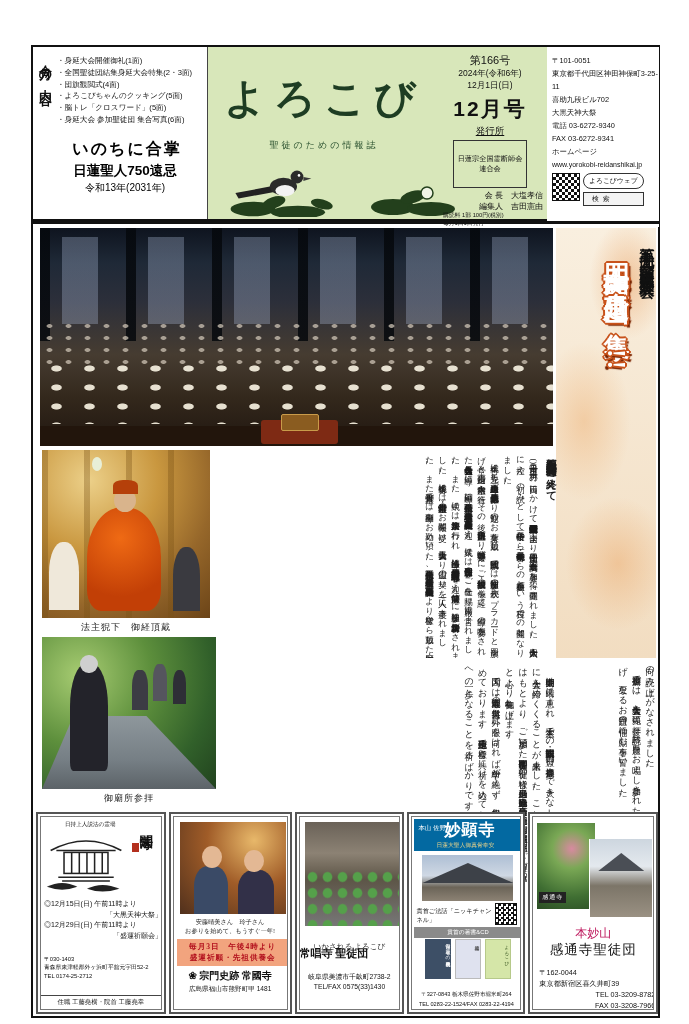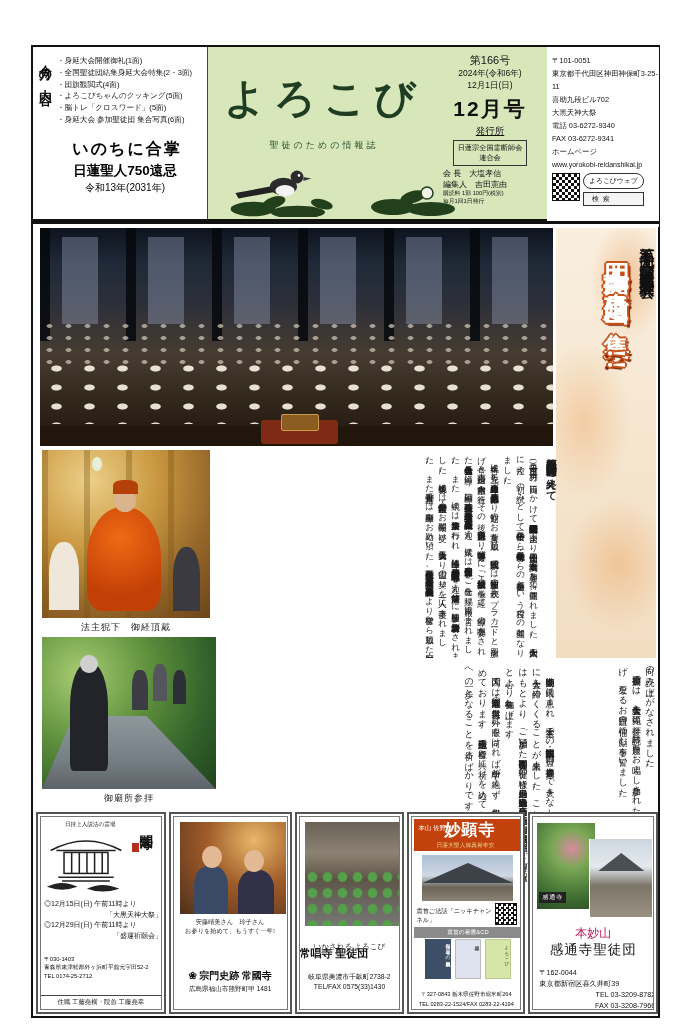--- a/index.html
+++ b/index.html
@@ -25,22 +25,22 @@
   .memorial-year{position:absolute;left:14px;top:134px;width:156px;text-align:center;font-size:10px;font-family:"Liberation Sans",sans-serif;color:#000;}
 
   .hd-mid{position:absolute;left:175px;top:0;width:339px;height:100%;background:#d8e7ba;}
   .paper-title{position:absolute;left:0;top:24px;width:232px;text-align:center;font-size:41px;letter-spacing:8px;color:#1e3d23;font-weight:bold;}
   .paper-sub{position:absolute;left:0;top:92px;width:232px;text-align:center;font-size:9px;letter-spacing:3px;color:#2a512f;}
   .issue{position:absolute;right:4px;top:6px;width:106px;text-align:center;font-family:"Liberation Sans",sans-serif;color:#111;}
   .issue .no{font-size:11px;}
   .issue .d{font-size:8.5px;line-height:1.4;}
   .issue .month{font-size:21px;font-weight:bold;letter-spacing:2px;margin:3px 0 2px;}
   .issue .pub-label{font-size:9.5px;text-decoration:underline;}
-  .issue .pub{border:1px solid #333;font-size:7.2px;padding:2px 1px;margin:2px 16px;background:#d8e7ba;}
-  .issue .staff{font-size:8px;text-align:left;padding-left:6px;line-height:1.4;}
+  .issue .pub{border:1px solid #333;font-size:7.2px;padding:13px 1px;margin:2px 16px;background:#d8e7ba;}
+  .issue .staff{font-size:8px;text-align:right;padding-left:6px;line-height:1.4;}
   .issue .tiny{font-size:5.8px;text-align:left;padding-left:6px;line-height:1.3;}
 
   .hd-right{position:absolute;left:514px;top:0;width:107px;height:100%;background:#fff;padding:8px 0 0 5px;
             font-family:"Liberation Sans",sans-serif;font-size:7.4px;line-height:1.75;color:#111;}
   .hd-right .url{font-size:7px;}
   .qr{width:26px;height:26px;border:1px solid #111;background:repeating-conic-gradient(#111 0% 25%,#fff 0% 50%);background-size:6px 6px;}
   .webrow{display:flex;gap:3px;align-items:flex-start;margin-top:2px;}
   .web-badge{border:1px solid #333;border-radius:8px;padding:1px 5px;font-size:6.8px;white-space:nowrap;}
   .search-btn{border:1px solid #333;padding:0 8px;font-size:6.8px;margin-top:3px;background:#f4f4f4;letter-spacing:4px;}
 
@@ -132,21 +132,21 @@
     font-size:7.6px;font-weight:bold;line-height:1.5;padding:2px 0;letter-spacing:1px;font-family:"Liberation Serif",serif;}
   .ad2 .tname{position:absolute;left:0;top:152px;width:100%;text-align:center;font-size:10px;font-weight:900;color:#111;font-family:"Liberation Serif",serif;}
   .ad2 .addr{position:absolute;left:0;top:168px;width:100%;text-align:center;font-size:6.6px;color:#111;}
   .ad3 .photo{position:absolute;left:5px;top:5px;width:95px;height:104px;overflow:hidden;
     background:linear-gradient(180deg,#6a6258 0%,#8c8274 30%,#5d5547 55%,#777 100%);}
   .ad3 .grp{position:absolute;left:0;bottom:0;width:100%;height:55%;
     background:radial-gradient(#55a04a 4px,rgba(0,0,0,0) 5.4px);background-size:15px 16px;}
   .ad3 .tagline{position:absolute;left:0;top:125px;width:100%;text-align:center;font-size:7.6px;color:#222;font-family:"Liberation Serif",serif;}
   .ad3 .tname{position:absolute;left:0;top:129px;width:100%;text-align:left;font-size:11px;font-weight:900;color:#111;font-family:"Liberation Serif",serif;}
   .ad3 .addr{position:absolute;left:0;top:155px;width:100%;text-align:center;font-size:6.8px;line-height:1.5;color:#111;}
-  .ad4 .hdr{position:absolute;left:2px;top:2px;width:107px;background:#c2410c;color:#fff;height:32px;}
+  .ad4 .hdr{position:absolute;left:2px;top:2px;width:107px;background:#0369a1;color:#fff;height:32px;}
   .ad4 .hd-sm{position:absolute;left:4px;top:5px;font-size:6.4px;line-height:1.3;}
   .ad4 .hd-big{position:absolute;left:30px;top:1px;font-size:16px;font-weight:900;letter-spacing:1px;font-family:"Liberation Serif",serif;}
   .ad4 .hd-sub{position:absolute;left:22px;bottom:1px;font-size:5.8px;color:#e8d28a;}
   .ad4 .photo{position:absolute;left:10px;top:38px;width:91px;height:46px;
     background:linear-gradient(180deg,#aebfd4 0%,#cfd8e4 45%,#6b6458 70%,#8c8274 100%);}
   .ad4 .roof{position:absolute;left:0;top:8px;width:100%;height:20px;background:#3d4148;clip-path:polygon(50% 0,100% 100%,0 100%);}
   .ad4 .video{position:absolute;left:4px;top:90px;font-size:6.2px;color:#111;width:76px;}
   .ad4 .qr2{position:absolute;right:3px;top:86px;width:20px;height:20px;border:1px solid #111;
     background:repeating-conic-gradient(#111 0% 25%,#fff 0% 50%);background-size:5px 5px;}
   .ad4 .band{position:absolute;left:2px;top:110px;width:107px;background:#8a8a8a;color:#fff;font-size:5.8px;text-align:center;padding:1px 0;}
@@ -352,20 +352,24 @@
       <div class="photo">
         <div class="bodyL"></div>
         <div class="bodyR"></div>
         <div class="face" style="left:22px;top:24px;"></div>
         <div class="face" style="left:64px;top:28px;"></div>
       </div>
       <div class="cap">
         <div>安藤晴美さん　玲子さん</div>
         <div>お参りを始めて、もうすぐ一年!</div>
       </div>
+      <div class="band">
+        <div>毎月3日　午後4時より</div>
+        <div>盛運祈願・先祖供養会</div>
+      </div>
       <div class="tname"><span>❀</span> <span>宗門史跡 常國寺</span></div>
       <div class="addr">広島県福山市熊野町甲 1481</div>
     </div>
       </div>
 
     <div class="ad ad3">
         <div class="ad-in">
       <div class="photo">
         <div class="grp"></div>
       </div>

